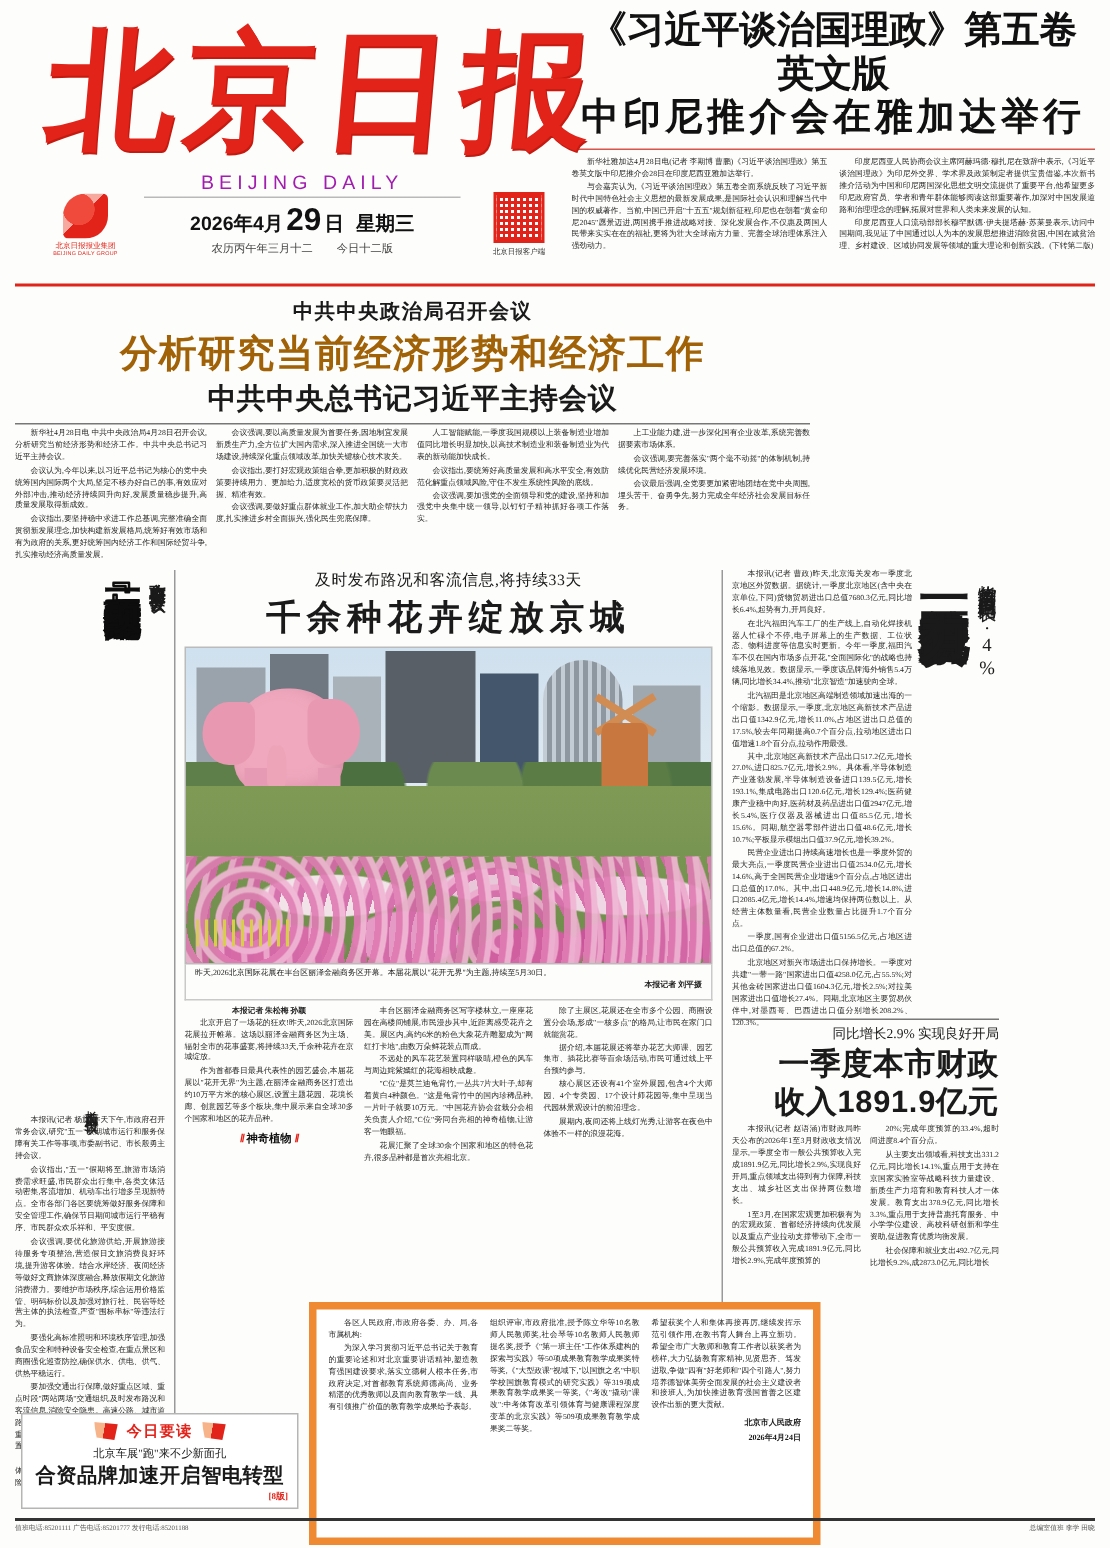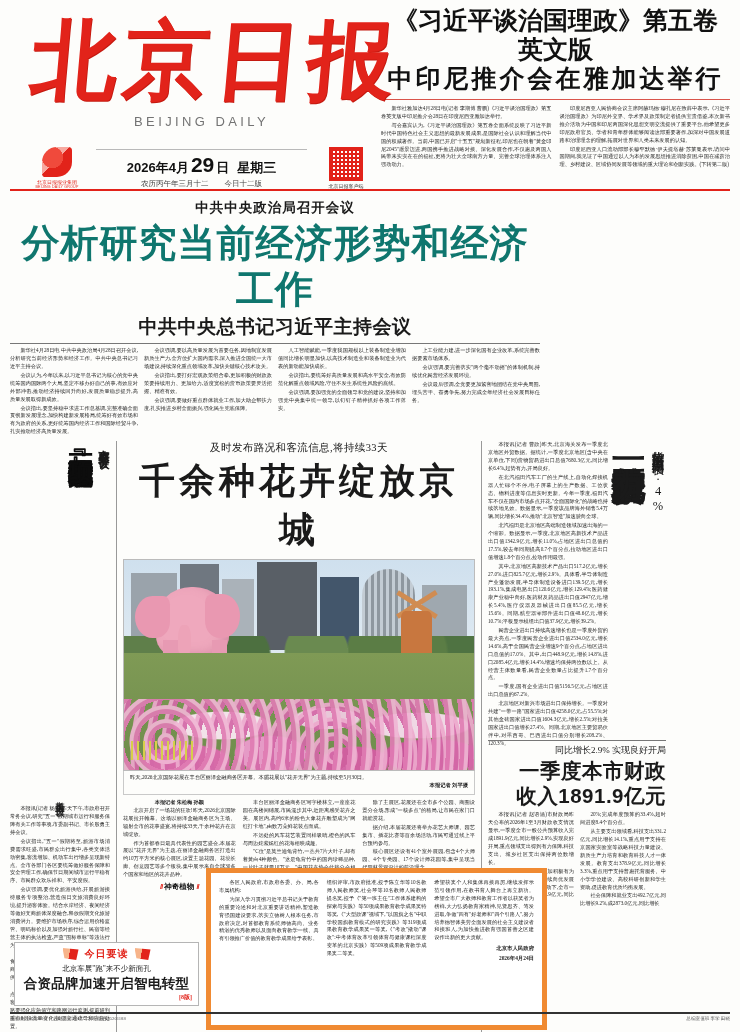--- a/index.html
+++ b/index.html
@@ -33,22 +33,22 @@
     background: radial-gradient(circle at 35% 35%, #f04a3c 0 38%, transparent 39%),
                 radial-gradient(circle at 65% 62%, #e2231a 0 34%, transparent 35%),
                 linear-gradient(135deg,#f7a9a0 0 45%, #e2231a 46% 100%);
     border-radius: 50% 12% 50% 12%;
   }
   .glogo-cn { font-size:5px; color:#e2231a; letter-spacing:0; line-height:1.2; font-family:"Liberation Sans",sans-serif;}
   .glogo-en { font-size:3.6px; color:#e2231a; letter-spacing:.2px; font-family:"Liberation Sans",sans-serif;}
   .mast-dateblock { flex:1; }
   .mast-en {
     font-family:"Liberation Sans", sans-serif;
-    font-size:13px; letter-spacing:3.4px; color:#737373;
-    text-align:center; border-bottom:1px solid #b9b9b9; padding-bottom:20px;
+    font-size:13px; letter-spacing:3.4px; color:#a21caf;
+    text-align:center; border-bottom:1px solid #b9b9b9; padding-bottom:2px;
   }
   .mast-date {
     font-family:"Liberation Sans", sans-serif; font-weight:bold;
     font-size:13px; text-align:center; padding-top:3px; color:#111;
     display:flex; justify-content:center; align-items:baseline; gap:2px;
   }
   .mast-date .big { font-size:21px; }
   .mast-date .wk { margin-left:6px; }
   .mast-sub { display:flex; justify-content:center; gap:16px; font-size:7.5px; color:#444; padding-top:2px;}
   .qr-block { width:58px; text-align:center; }
@@ -75,21 +75,21 @@
 
   .rule-red { border-top:2px solid #e2231a; margin:5px 0 4px 0;}
   .rule-thin { border-top:1px solid #777; margin:3px 0;}
 
   
   .lead { display:flex; }
   .lead-main { width:530px; text-align:center; padding-top:4px; }
   .lead-kicker { font-size:13.5px; font-weight:bold; letter-spacing:1px; }
   .lead-title {
     font-family:"Liberation Sans", sans-serif; font-weight:bold;
-    font-size:38px; letter-spacing:1px; line-height:1.2; margin:4px 0 2px 0; color:#0f766e;
+    font-size:25px; letter-spacing:1px; line-height:1.2; margin:4px 0 2px 0; color:#a16207;
   }
   .lead-sub { font-family:"Liberation Sans", sans-serif; font-weight:bold; font-size:19px; letter-spacing:.5px; }
 
   
   .ctext { font-size:5.2px; line-height:1.52; text-align:justify; color:#262626; }
   .ctext p { margin:0 0 1px 0; text-indent:2em; }
 
   
   .mid { display:flex; gap:6px; margin-top:4px; }
   .vrule { border-left:1px solid #999; }
@@ -105,21 +105,21 @@
     font-family:"Liberation Sans", sans-serif; font-weight:bold;
     font-size:25px; letter-spacing:0px; line-height:1.05; color:#0d0d0d;
   }
   .v-byline { font-size:9.5px; letter-spacing:1px; align-self:flex-end; }
 
   
   .feature { width:352px; }
   .feat-kicker { text-align:center; font-size:10.5px; letter-spacing:.4px; }
   .feat-title {
     text-align:center; font-family:"Liberation Sans",sans-serif; font-weight:bold;
-    font-size:36px; letter-spacing:4px; margin:2px 0 4px 0;
+    font-size:23px; letter-spacing:4px; margin:2px 0 4px 0;
   }
   .photo { width:100%; height:212px; border:1px solid #bbb; position:relative; overflow:hidden; }
   .sky { position:absolute; inset:0; background:linear-gradient(#cfe0ee,#e3ecf2 55%, #dfe7e0 100%); }
   .bldg { position:absolute; background:#8d97a0; }
   .bldg.b1{ left:2%; top:6%; width:13%; height:34%; background:#9aa3ab;}
   .bldg.b2{ left:16%; top:2%; width:11%; height:40%; background:#6f7780;}
   .bldg.b3{ left:28%; top:9%; width:9%; height:32%; background:#aab2b9;}
   .bldg.b4{ left:38%; top:1%; width:17%; height:42%; background:#595f66;}
   .bldg.b5{ left:56%; top:8%; width:11%; height:34%; background:#43566b;}
   .bldg.b6{ left:68%; top:4%; width:15%; height:36%;

